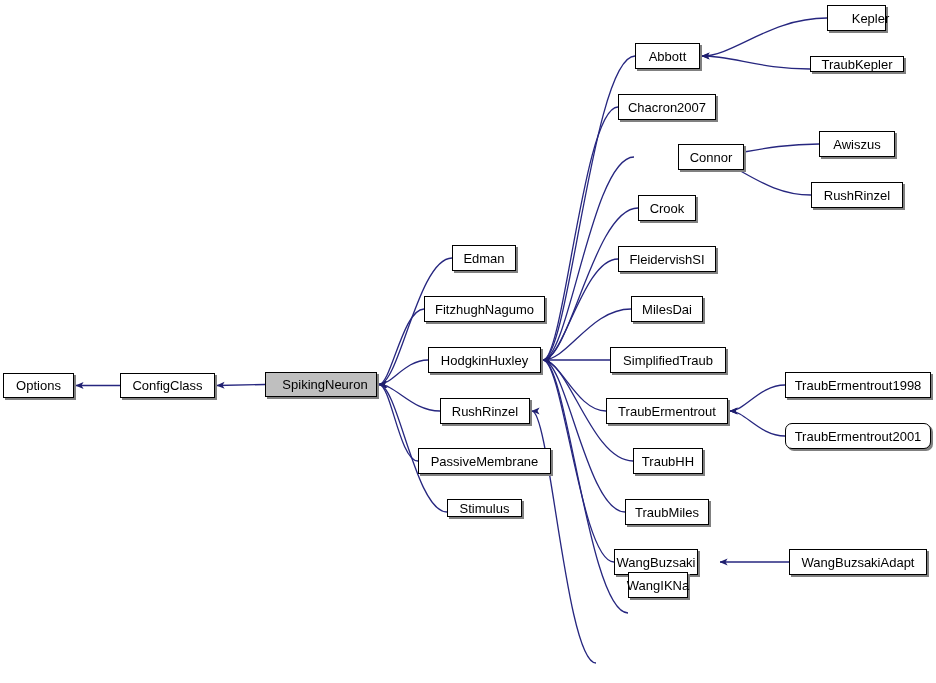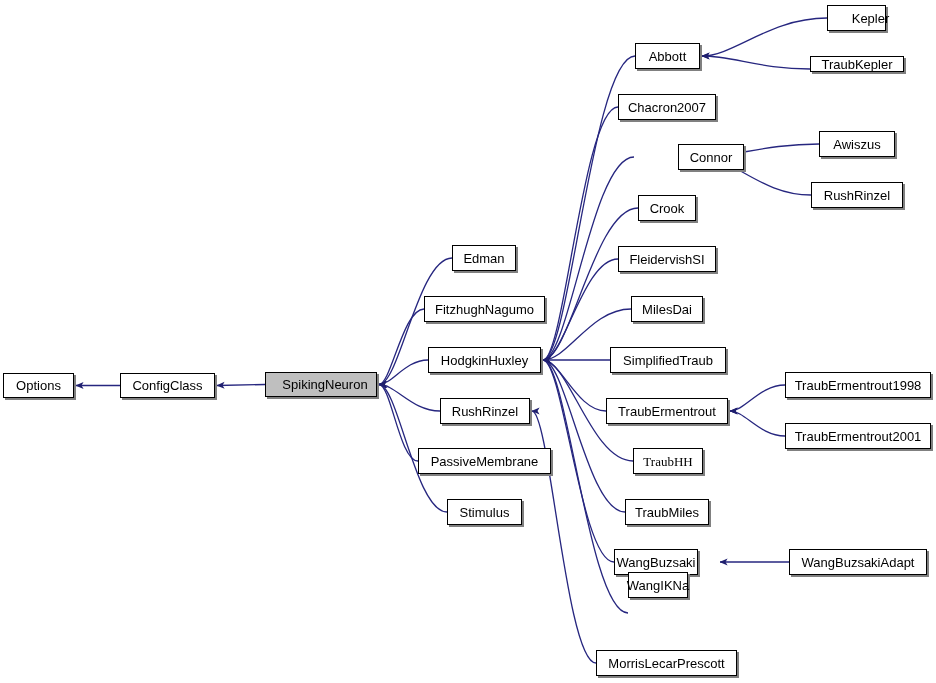--- a/index.html
+++ b/index.html
@@ -104,21 +104,21 @@
     </div>
     <div class="node" style="left: 428px; top: 347px; width: 113px; height: 26px;">
       <span class="node-label">HodgkinHuxley</span>
     </div>
     <div class="node" style="left: 440px; top: 398px; width: 90px; height: 26px;">
       <span class="node-label">RushRinzel</span>
     </div>
     <div class="node" style="left: 418px; top: 448px; width: 133px; height: 26px;">
       <span class="node-label">PassiveMembrane</span>
     </div>
-    <div class="node" style="left: 447px; top: 499px; width: 75px; height: 26px;">
+    <div class="node" style="left: 447px; top: 499px; width: 75px; height: 18px;">
       <span class="node-label">Stimulus</span>
     </div>
     <div class="node" style="left: 635px; top: 43px; width: 65px; height: 26px;">
       <span class="node-label">Abbott</span>
     </div>
     <div class="node" style="left: 618px; top: 94px; width: 98px; height: 26px;">
       <span class="node-label">Chacron2007</span>
     </div>
     <div class="node" style="left: 634px; top: 144px; width: 66px; height: 26px; margin-left: 44px;">
       <span class="node-label">Connor</span>
@@ -131,49 +131,46 @@
     </div>
     <div class="node" style="left: 631px; top: 296px; width: 72px; height: 26px;">
       <span class="node-label">MilesDai</span>
     </div>
     <div class="node" style="left: 610px; top: 347px; width: 116px; height: 26px;">
       <span class="node-label">SimplifiedTraub</span>
     </div>
     <div class="node" style="left: 606px; top: 398px; width: 122px; height: 26px;">
       <span class="node-label">TraubErmentrout</span>
     </div>
-    <div class="node" style="left: 633px; top: 448px; width: 70px; height: 26px; font-family: Liberation Serif, serif;">
+    <div class="node" style="left: 633px; top: 448px; width: 70px; height: 26px;">
       <span class="node-label">TraubHH</span>
     </div>
     <div class="node" style="left: 625px; top: 499px; width: 84px; height: 26px;">
       <span class="node-label">TraubMiles</span>
     </div>
     <div class="node" style="left: 614px; top: 549px; width: 84px; height: 26px;">
       <span class="node-label">WangBuzsaki</span>
     </div>
     <div class="node" style="left: 628px; top: 572px; width: 60px; height: 26px;">
       <span class="node-label">WangIKNa</span>
-    </div>
-    <div class="node" style="left: 596px; top: 650px; width: 141px; height: 26px;">
-      <span class="node-label">MorrisLecarPrescott</span>
     </div>
     <div class="node" style="left: 827px; top: 5px; width: 59px; height: 26px; padding-left: 28px;">
       <span class="node-label">Kepler</span>
     </div>
     <div class="node" style="left: 810px; top: 56px; width: 94px; height: 16px;">
       <span class="node-label">TraubKepler</span>
     </div>
     <div class="node" style="left: 819px; top: 131px; width: 76px; height: 26px;">
       <span class="node-label">Awiszus</span>
     </div>
     <div class="node" style="left: 811px; top: 182px; width: 92px; height: 26px;">
       <span class="node-label">RushRinzel</span>
     </div>
     <div class="node" style="left: 785px; top: 372px; width: 146px; height: 26px;">
       <span class="node-label">TraubErmentrout1998</span>
     </div>
-    <div class="node" style="left: 785px; top: 423px; width: 146px; height: 26px;">
+    <div class="node" style="left: 785px; top: 423px; width: 146px; height: 26px; border-radius: 7px;">
       <span class="node-label">TraubErmentrout2001</span>
     </div>
     <div class="node" style="left: 789px; top: 549px; width: 138px; height: 26px;">
       <span class="node-label">WangBuzsakiAdapt</span>
     </div>
   </div>
 
 </body></html>

